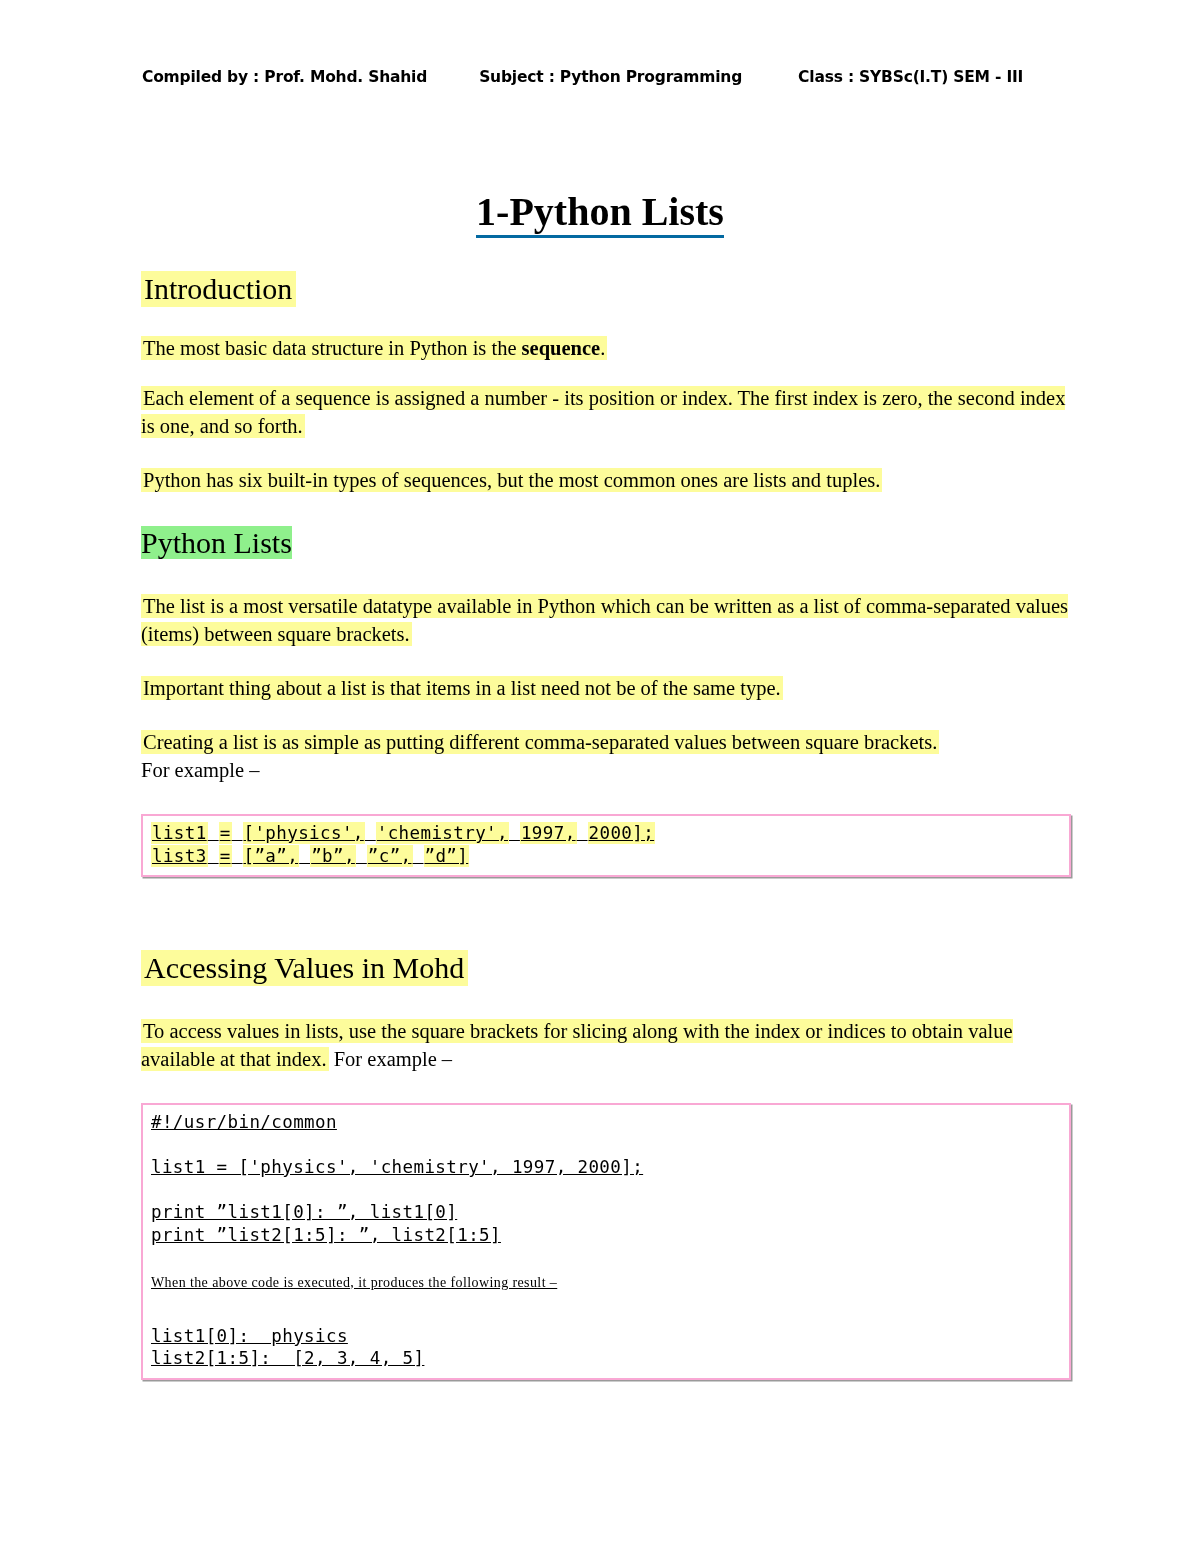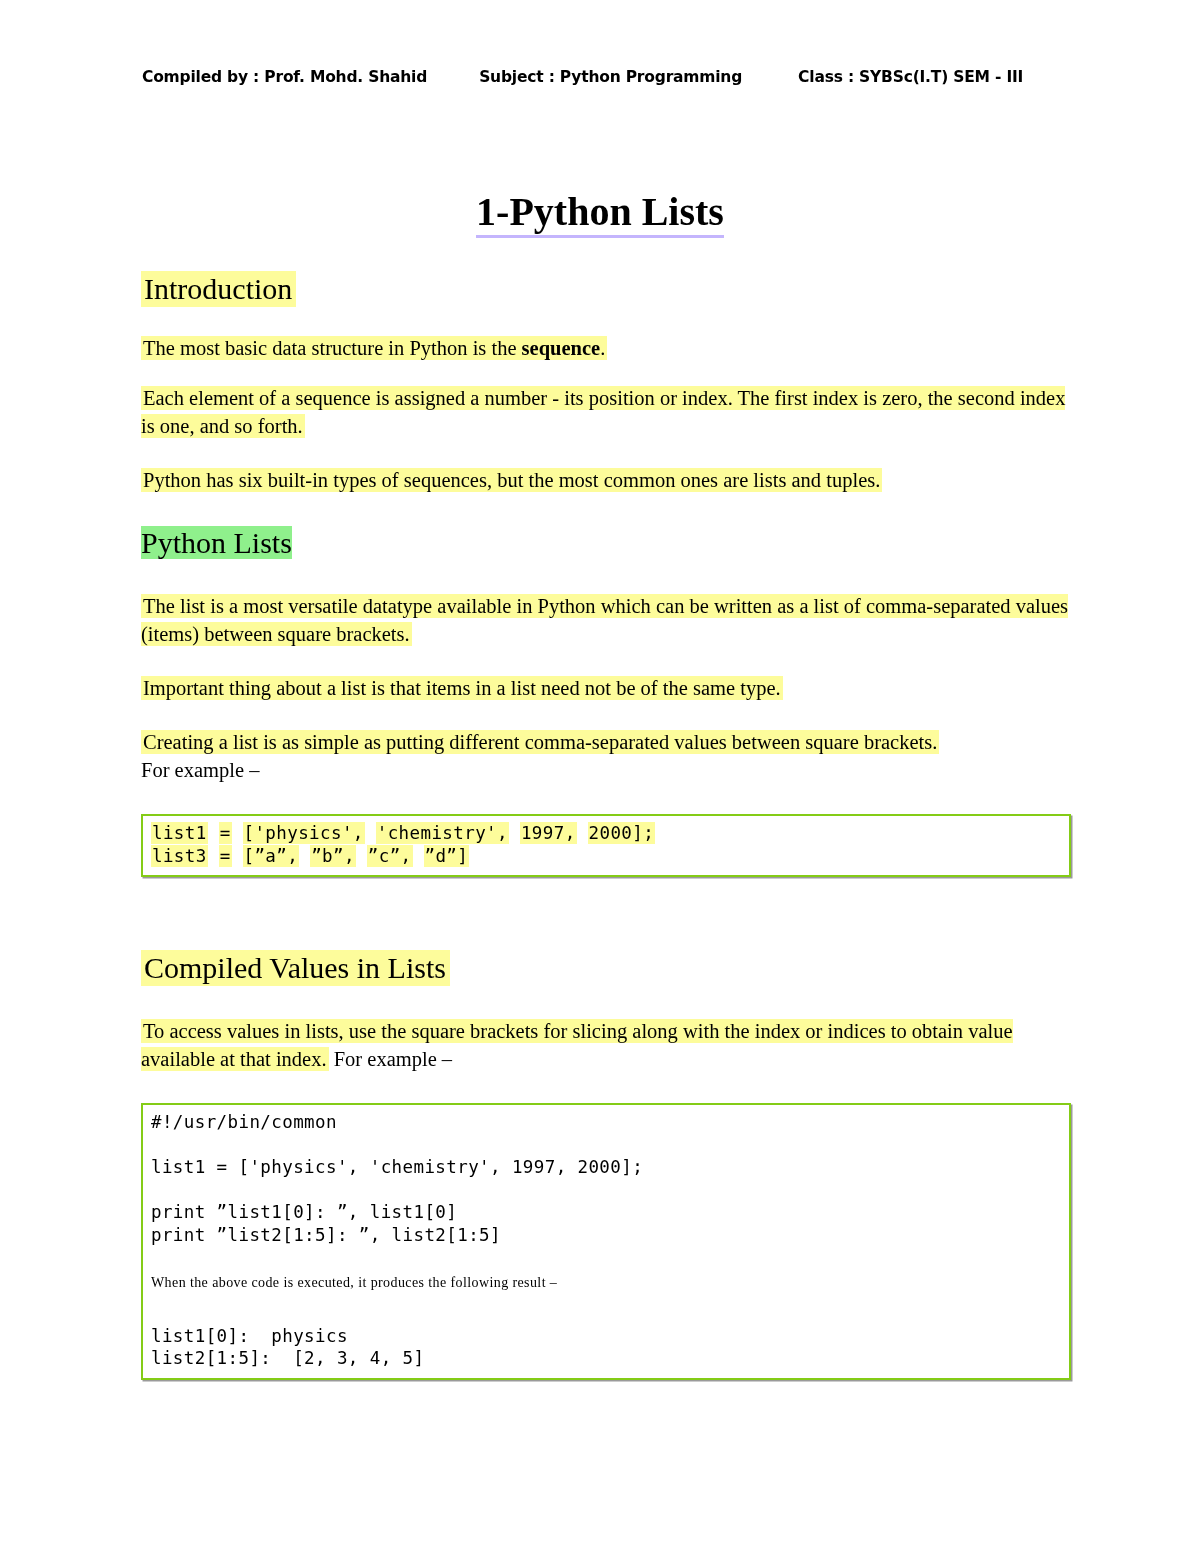--- a/index.html
+++ b/index.html
@@ -48,21 +48,21 @@
     left: 0;
     top: 188px;
     width: 1200px;
     text-align: center;
     font-family: "Liberation Serif", "DejaVu Serif", serif;
     font-weight: bold;
     font-size: 40px;
     line-height: 48px;
   }
   .doc-title span {
-    border-bottom: 3px solid #c4b5fd;
+    border-bottom: 3px solid #0369a1;
     padding-bottom: 1px;
   }
 
   
   .content {
     position: absolute;
     left: 141px;
     top: 270px;
     width: 930px;
   }
@@ -89,25 +89,26 @@
   .hl        { background-color: #fdfc9b; }
   .hl-green  { background-color: #8ff08c; }
   .b         { font-weight: bold; }
   .sp-22 { height: 22px; }
   .sp-26 { height: 26px; }
   .sp-30 { height: 30px; }
   .sp-72 { height: 72px; }
 
   
   .codebox {
-    border: 2px solid #84cc16;
+    border: 2px solid #f9a8d4;
     box-shadow: 1.5px 1.5px 0 #9a9a9a;
     background: #ffffff;
     box-sizing: border-box;
     padding: 6px 8px 8px 8px;
+    text-decoration: underline;
   }
   .codebox pre,
   .codebox .codeline {
     margin: 0;
     font-family: "DejaVu Sans Mono", "Liberation Mono", monospace;
     font-size: 17.5px;
     line-height: 22.5px;
     white-space: pre;
     letter-spacing: 0.4px;
   }
@@ -173,21 +174,21 @@
     <div class="sp-30"></div>
 
     <div class="codebox">
       <div class="codeline"><span class="hl">list1</span> <span class="hl">=</span> <span class="hl">['physics',</span> <span class="hl">'chemistry',</span> <span class="hl">1997,</span> <span class="hl">2000];</span></div>
       <div class="codeline"><span class="hl">list3</span> <span class="hl">=</span> <span class="hl">[”a”,</span> <span class="hl">”b”,</span> <span class="hl">”c”,</span> <span class="hl">”d”]</span></div>
     </div>
 
     <div class="sp-72"></div>
 
     <h2 class="section">
-      <span class="hl">Compiled Values in Lists</span>
+      <span class="hl">Accessing Values in Mohd</span>
     </h2>
 
     <div class="sp-30"></div>
 
     <p class="para"><span class="hl">To access values in lists, use the square brackets for slicing along with the index or indices to obtain value available at that index.</span><span> For example –</span></p>
 
     <div class="sp-30"></div>
 
     <div class="codebox">
       <div class="codeline">#!/usr/bin/common</div>

